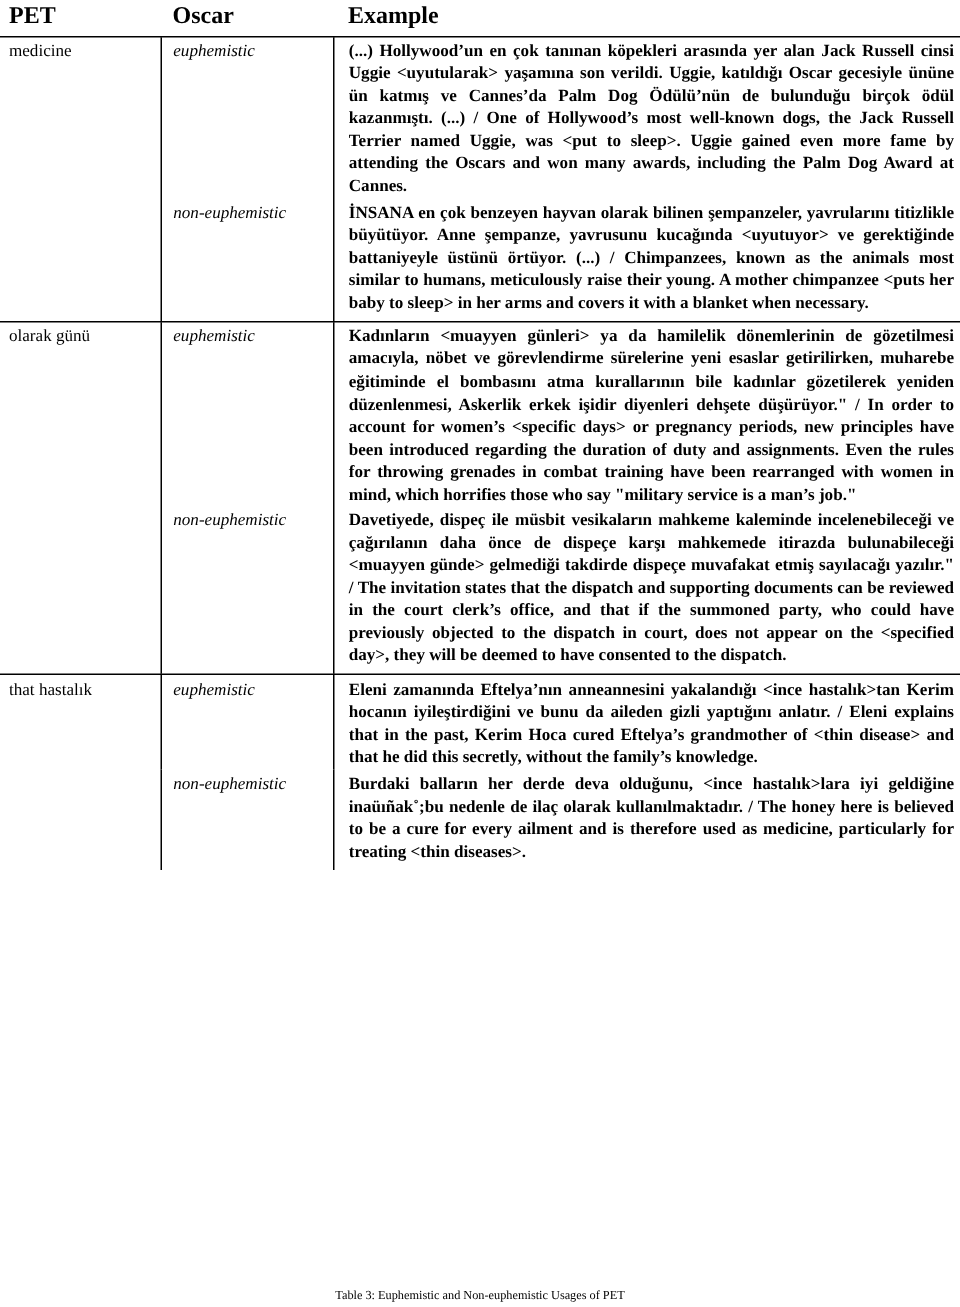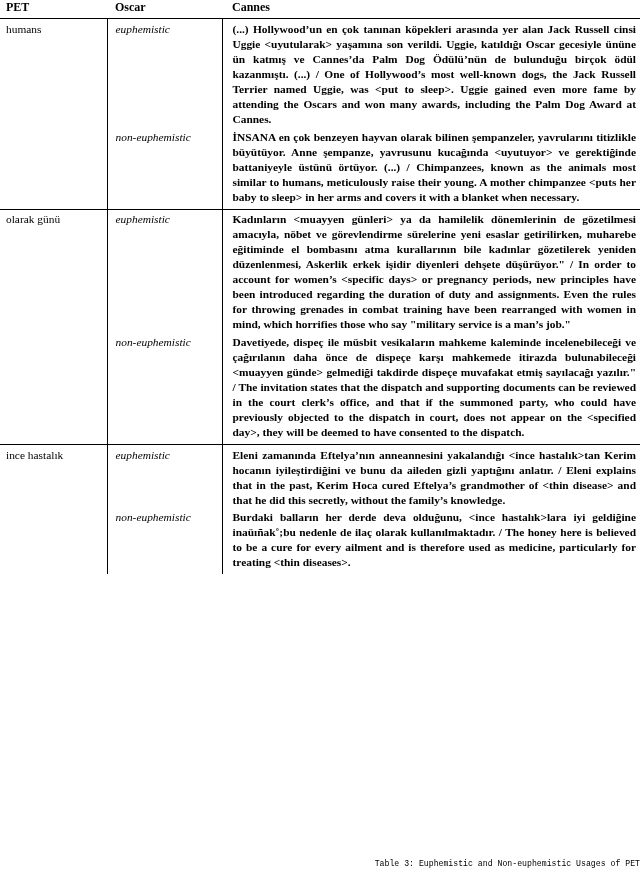--- a/index.html
+++ b/index.html
@@ -34,21 +34,21 @@
   table.pet-table col.col-pet    { width: 107px; }
   table.pet-table col.col-label  { width: 115px; }
   table.pet-table col.col-ex     { width: 418px; }
 
   
   thead th {
     font-weight: bold;
     text-align: left;
     vertical-align: bottom;
     padding: 0 0 2.5px 0;
-    font-size: 12px;
+    font-size: 16px;
   }
   thead th.h-pet   { padding-left: 6px; }
   thead th.h-label { padding-left: 8px; }
   thead th.h-ex    { padding-left: 10px; }
 
   
   thead tr.hdr-rule-row td {
     padding: 0;
     height: 0;
     border-bottom: 1.1px solid #000;
@@ -94,24 +94,24 @@
     height: 0;
     border-bottom: 1.1px solid #000;
   }
 
   
   .caption {
     position: absolute;
     left: 0;
     top: 856px;
     width: 640px;
-    text-align: right;
+    text-align: center;
     font-size: 8.2px;
     color: #000;
-    font-family: Liberation Mono, monospace;
+    font-family: Liberation Serif, serif;
     overflow: hidden;
     height: 15px;
     line-height: 15px;
   }
 </style>
 </head>
 <body>
 
 <div class="page">
 
@@ -119,31 +119,31 @@
     <colgroup>
       <col class="col-pet">
       <col class="col-label">
       <col class="col-ex">
     </colgroup>
 
     <thead>
       <tr>
         <th class="h-pet">PET</th>
         <th class="h-label">Oscar</th>
-        <th class="h-ex">Cannes</th>
+        <th class="h-ex">Example</th>
       </tr>
       <tr class="hdr-rule-row">
         <td colspan="3"></td>
       </tr>
     </thead>
 
     <tbody>
 
       <tr>
-        <td class="c-pet" rowspan="2">humans</td>
+        <td class="c-pet" rowspan="2">medicine</td>
         <td class="c-label">euphemistic</td>
         <td class="c-ex">(...) Hollywood’un en çok tanınan köpekleri arasında yer alan Jack Russell cinsi Uggie &lt;uyutularak&gt; yaşamına son verildi. Uggie, katıldığı Oscar gecesiyle ününe ün katmış ve Cannes’da Palm Dog Ödülü’nün de bulunduğu birçok ödül kazanmıştı. (...) / One of Hollywood’s most well-known dogs, the Jack Russell Terrier named Uggie, was &lt;put to sleep&gt;. Uggie gained even more fame by attending the Oscars and won many awards, including the Palm Dog Award at Cannes.</td>
       </tr>
       <tr class="sub-last">
         <td class="c-label">non-euphemistic</td>
         <td class="c-ex">İNSANA en çok benzeyen hayvan olarak bilinen şempanzeler, yavrularını titizlikle büyütüyor. Anne şempanze, yavrusunu kucağında &lt;uyutuyor&gt; ve gerektiğinde battaniyeyle üstünü örtüyor. (...) / Chimpanzees, known as the animals most similar to humans, meticulously raise their young. A mother chimpanzee &lt;puts her baby to sleep&gt; in her arms and covers it with a blanket when necessary.</td>
       </tr>
       <tr class="row-sep">
         <td colspan="3"></td>
       </tr>
@@ -155,21 +155,21 @@
       </tr>
       <tr class="sub-last">
         <td class="c-label">non-euphemistic</td>
         <td class="c-ex">Davetiyede, dispeç ile müsbit vesikaların mahkeme kaleminde incelenebileceği ve çağırılanın daha önce de dispeçe karşı mahkemede itirazda bulunabileceği &lt;muayyen günde&gt; gelmediği takdirde dispeçe muvafakat etmiş sayılacağı yazılır." / The invitation states that the dispatch and supporting documents can be reviewed in the court clerk’s office, and that if the summoned party, who could have previously objected to the dispatch in court, does not appear on the &lt;specified day&gt;, they will be deemed to have consented to the dispatch.</td>
       </tr>
       <tr class="row-sep">
         <td colspan="3"></td>
       </tr>
 
       <tr>
-        <td class="c-pet" rowspan="2">ince hastalık</td>
+        <td class="c-pet" rowspan="2">that hastalık</td>
         <td class="c-label">euphemistic</td>
         <td class="c-ex">Eleni zamanında Eftelya’nın anneannesini yakalandığı &lt;ince hastalık&gt;tan Kerim hocanın iyileştirdiğini ve bunu da aileden gizli yaptığını anlatır. / Eleni explains that in the past, Kerim Hoca cured Eftelya’s grandmother of &lt;thin disease&gt; and that he did this secretly, without the family’s knowledge.</td>
       </tr>
       <tr class="sub-last">
         <td class="c-label">non-euphemistic</td>
         <td class="c-ex">Burdaki balların her derde deva olduğunu, &lt;ince hastalık&gt;lara iyi geldiğine inaüıñak˚;bu nedenle de ilaç olarak kullanılmaktadır. / The honey here is believed to be a cure for every ailment and is therefore used as medicine, particularly for treating &lt;thin diseases&gt;.</td>
       </tr>
 
     </tbody>
   </table>

